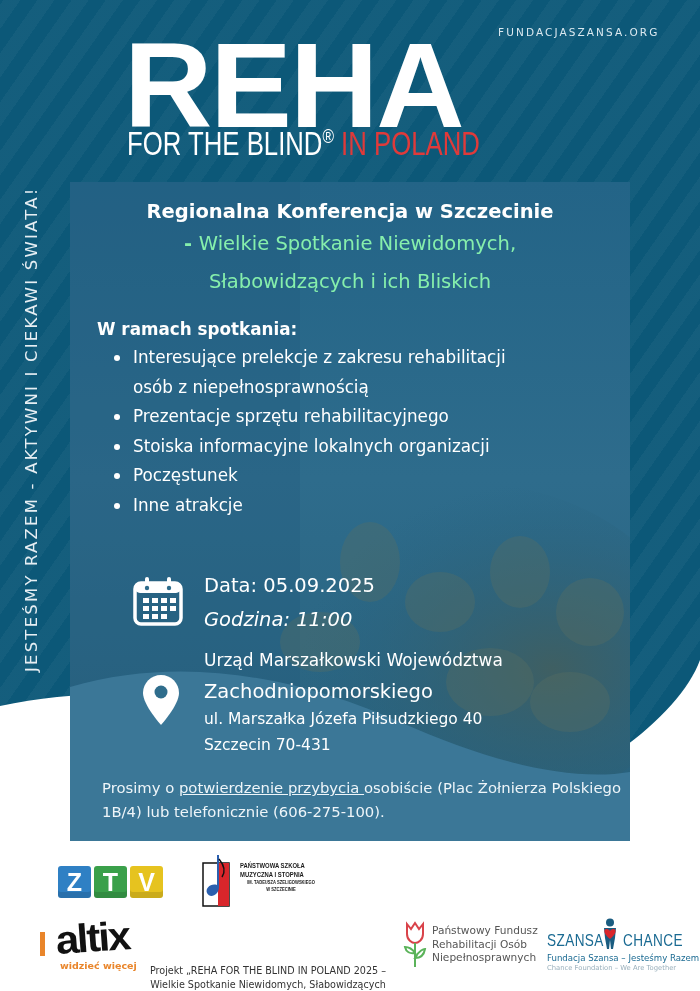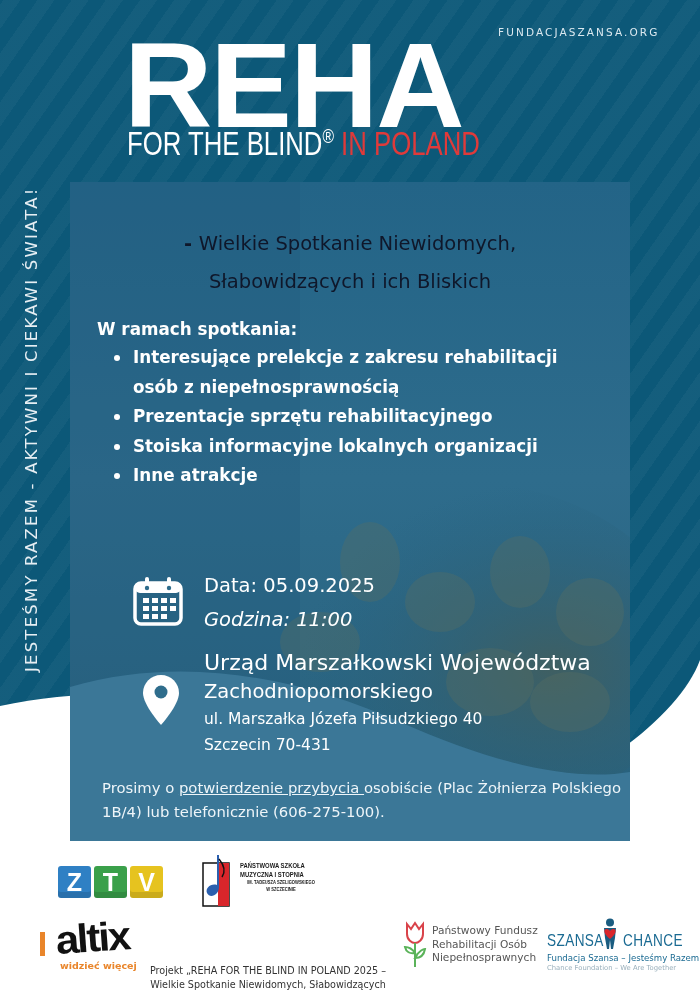--- a/index.html
+++ b/index.html
@@ -53,45 +53,45 @@
     .card-photo {
       position: absolute; left: 0; top: 0; width: 560px; height: 659px;
     }
     .card-content { position: absolute; left: 0; top: 0; width: 560px; height: 659px; color: #ffffff; }
 
     .title-bold {
       position: absolute; top: 18px; left: 0; width: 560px; text-align: center;
       font-weight: bold; font-size: 19.5px; color: #fff;
     }
     .title-line2, .title-line3 {
-      position: absolute; left: 0; width: 560px; text-align: center; font-size: 19.5px; color: #0f172a;
+      position: absolute; left: 0; width: 560px; text-align: center; font-size: 19.5px; color: #86efac;
     }
     .title-line2 { top: 50px; }
     .title-line3 { top: 88px; }
     .title-line2 b { font-weight: bold; }
 
     .section-heading {
       position: absolute; left: 27px; top: 137px; font-weight: bold; font-size: 16.8px;
     }
     .features { position: absolute; left: 42px; top: 161px; width: 510px; list-style: none; }
     .features li {
-      position: relative; padding-left: 21px; font-size: 16.8px; line-height: 29.6px; font-weight: bold;
+      position: relative; padding-left: 21px; font-size: 16.8px; line-height: 29.6px;
     }
     .features li::before {
       content: ""; position: absolute; left: 2px; top: 12px; width: 6px; height: 6px;
       border-radius: 50%; background: #fff;
     }
     .features li .cont { display: block; }
 
     .icon-calendar { position: absolute; left: 62px; top: 393px; width: 52px; height: 52px; }
     .icon-pin { position: absolute; left: 72px; top: 492px; width: 38px; height: 52px; }
 
     .date-line { position: absolute; left: 134px; top: 392px; font-size: 19.5px; font-weight: normal; }
     .time-line { position: absolute; left: 134px; top: 426px; font-size: 19.5px; font-style: italic; }
-    .venue-1 { position: absolute; left: 134px; top: 468px; font-size: 22px; }
+    .venue-1 { position: absolute; left: 134px; top: 468px; font-size: 17px; }
     .venue-2 { position: absolute; left: 134px; top: 498px; font-size: 19.5px; }
     .venue-street { position: absolute; left: 134px; top: 528px; font-size: 15.5px; }
     .venue-city { position: absolute; left: 134px; top: 554px; font-size: 15.5px; }
 
     .rsvp {
       position: absolute; left: 32px; top: 594px; width: 520px; font-size: 14.8px; line-height: 23.5px; color: #eef5f9;
     }
     .rsvp a { color: #eef5f9; text-decoration: underline; }
 
     
@@ -180,28 +180,30 @@
       <ellipse cx="450" cy="390" rx="30" ry="36"></ellipse>
       <ellipse cx="520" cy="430" rx="34" ry="34"></ellipse>
       <ellipse cx="420" cy="500" rx="44" ry="34"></ellipse>
       <ellipse cx="250" cy="460" rx="40" ry="30"></ellipse>
       <ellipse cx="500" cy="520" rx="40" ry="30"></ellipse>
     </g>
     <path d="M0,505 C120,470 240,500 330,540 C420,580 500,600 560,590 L560,659 L0,659 Z" fill="#3b7797"></path>
   </svg>
 
   <div class="card-content">
+    <div class="title-bold">Regionalna Konferencja w Szczecinie</div>
     <div class="title-line2"><b>- </b><span>Wielkie Spotkanie Niewidomych,</span></div>
     <div class="title-line3">Słabowidzących i ich Bliskich</div>
 
     <div class="section-heading">W ramach spotkania:</div>
     <ul class="features">
       <li><span>Interesujące prelekcje z zakresu rehabilitacji</span><span class="cont">osób z niepełnosprawnością</span></li>
       <li><span>Prezentacje sprzętu rehabilitacyjnego</span></li>
       <li><span>Stoiska informacyjne lokalnych organizacji</span></li>
+      <li><span>Poczęstunek</span></li>
       <li><span>Inne atrakcje</span></li>
     </ul>
 
     <svg class="icon-calendar" viewBox="0 0 52 52">
       <rect x="3" y="8" width="46" height="41" rx="6" fill="none" stroke="#fff" stroke-width="3.5"></rect>
       <rect x="3" y="8" width="46" height="10" rx="5" fill="#fff"></rect>
       <rect x="13" y="2" width="4" height="11" rx="2" fill="#fff"></rect>
       <rect x="35" y="2" width="4" height="11" rx="2" fill="#fff"></rect>
       <circle cx="15" cy="13" r="2.2" fill="#2d6b8b"></circle>
       <circle cx="37" cy="13" r="2.2" fill="#2d6b8b"></circle>

